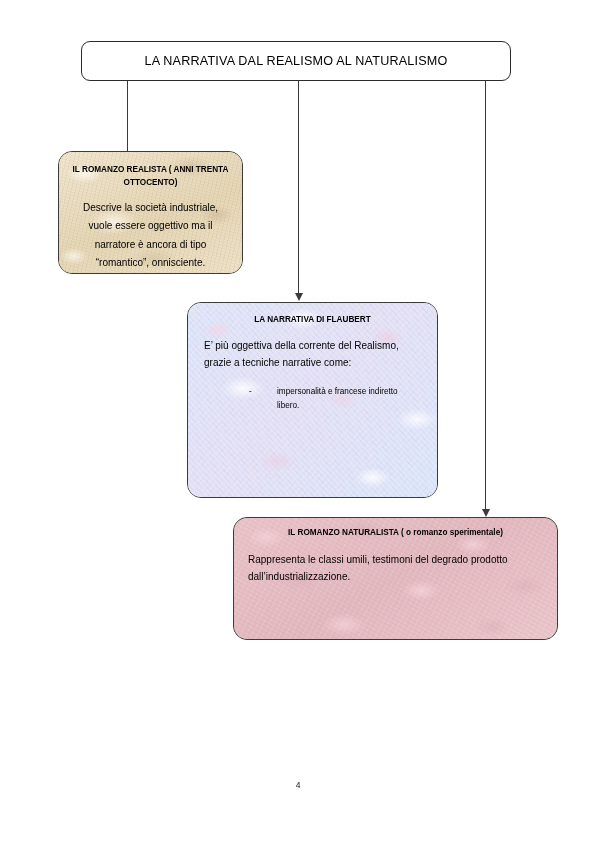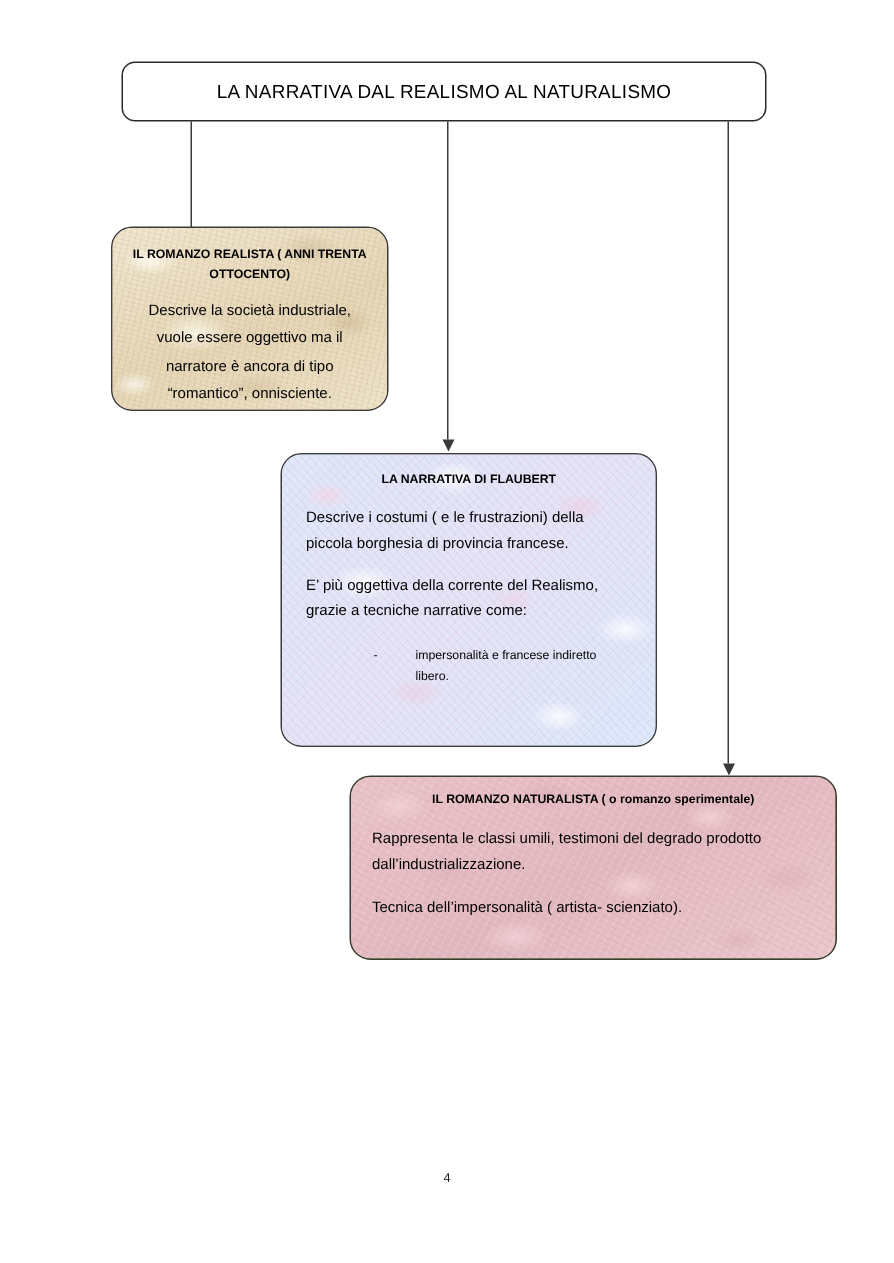--- a/index.html
+++ b/index.html
@@ -91,21 +91,20 @@
     line-height: 1.75;
   }
 
   
   #node-realista {
     left: 58px;
     top: 151px;
     width: 185px;
     height: 123px;
     background: #e9dcc0;
-    margin-left: 16px;
   }
   #node-realista .tex {
     background:
       radial-gradient(ellipse 26px 14px at 14% 18%, rgba(255,252,243,.85), rgba(255,252,243,0) 70%),
       radial-gradient(ellipse 30px 16px at 72% 12%, rgba(196,174,136,.40), rgba(196,174,136,0) 70%),
       radial-gradient(ellipse 34px 18px at 30% 58%, rgba(255,252,243,.75), rgba(255,252,243,0) 70%),
       radial-gradient(ellipse 24px 14px at 86% 52%, rgba(192,168,126,.42), rgba(192,168,126,0) 70%),
       radial-gradient(ellipse 32px 15px at 52% 88%, rgba(201,179,140,.38), rgba(201,179,140,0) 70%),
       radial-gradient(ellipse 20px 12px at 8% 86%, rgba(255,253,246,.7), rgba(255,253,246,0) 70%),
       repeating-linear-gradient(103deg, rgba(160,136,95,.10) 0 1px, rgba(255,255,255,0) 1px 4px),
@@ -211,33 +210,31 @@
     <div class="inner">
       <h3>IL ROMANZO REALISTA ( ANNI TRENTA OTTOCENTO)</h3>
       <p>Descrive la società industriale, vuole essere oggettivo ma il narratore è ancora di tipo “romantico”, onnisciente.</p>
     </div>
   </div>
 
   <div class="node" id="node-flaubert">
     <div class="tex"></div>
     <div class="inner">
       <h3>LA NARRATIVA DI FLAUBERT</h3>
-      <p>Descrive i costumi ( e le frustrazioni) della piccola borghesia di provincia francese.</p>
       <p>E’ più oggettiva della corrente del Realismo, grazie a tecniche narrative come:</p>
       <div class="bullet-row">
         <span class="bullet-dash">-</span>
         <span class="bullet-text">impersonalità e francese indiretto libero.</span>
       </div>
     </div>
   </div>
 
   <div class="node" id="node-naturalista">
     <div class="tex"></div>
     <div class="inner">
       <h3>IL ROMANZO NATURALISTA ( o romanzo sperimentale)</h3>
       <p>Rappresenta le classi umili, testimoni del degrado prodotto dall’industrializzazione.</p>
-      <p>Tecnica dell’impersonalità ( artista- scienziato).</p>
     </div>
   </div>
 
   <div id="page-number">4</div>
 
 </div>
 
 </body></html>

